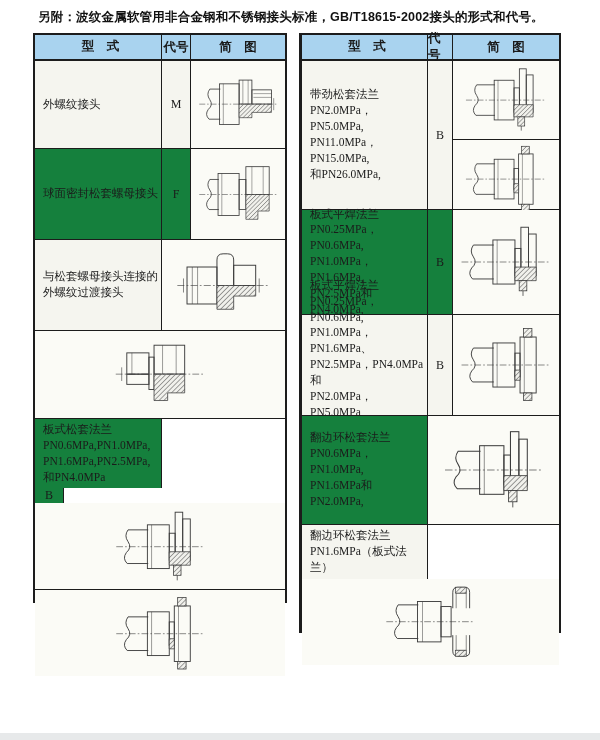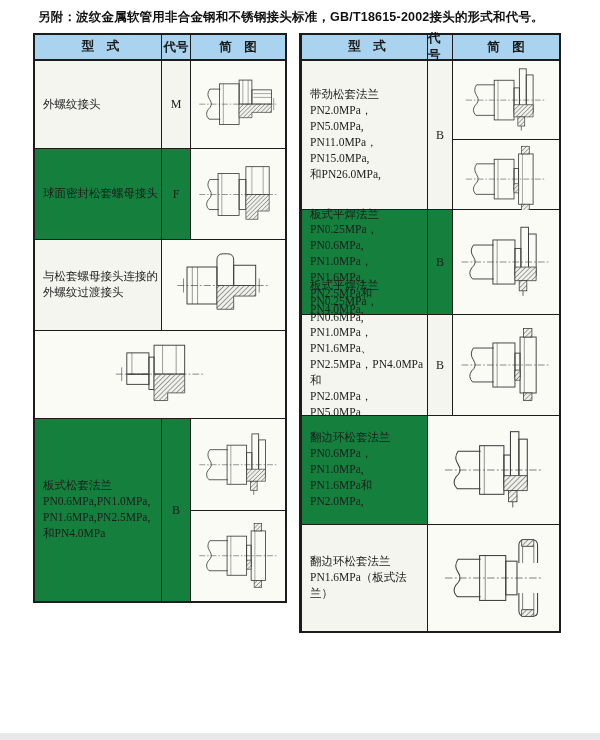--- a/index.html
+++ b/index.html
@@ -15,21 +15,21 @@
   .tbl { position:absolute; top:33px; border:2px solid #1c1c1c; background:#fff; box-sizing:border-box; }
   .tbl-left  { left:33px;  width:254px; }
   .tbl-right { left:299px; width:262px; border-left-width:3px; }
   .thead {
     display:flex; height:26px; background:#a9d3ef;
     border-bottom:2px solid #1c1c1c; box-sizing:border-box;
   }
   .thead .cell { display:flex; align-items:center; justify-content:center;
     font-weight:bold; font-size:12.5px; color:#1a1a1a; }
   .trow { display:flex; border-bottom:1.5px solid #1c1c1c; box-sizing:border-box; }
-  .trow:last-child { border-bottom:none; }
+  .trow:last-child { border-bottom:none;flex-direction:column; }
   .cell { box-sizing:border-box; }
   .c-type { border-right:1.5px solid #1c1c1c; display:flex; align-items:center;
     padding:3px 3px 3px 8px; font-size:11.5px; line-height:1.38; }
   .c-code { border-right:1.5px solid #1c1c1c; display:flex; align-items:center;
     justify-content:center; font-size:12px; }
   .c-sketch { flex:1; background:#fbfbf6; display:flex; flex-direction:column; }
   .tbl-left  .c-type { width:127px; } .tbl-left  .c-code { width:29px; }
   .tbl-right .c-type { width:126px; } .tbl-right .c-code { width:25px; }
   .row-plain .c-type, .row-plain .c-code { background:#f5f5ef; }
   .row-hl   .c-type, .row-hl   .c-code { background:#15803d; }

